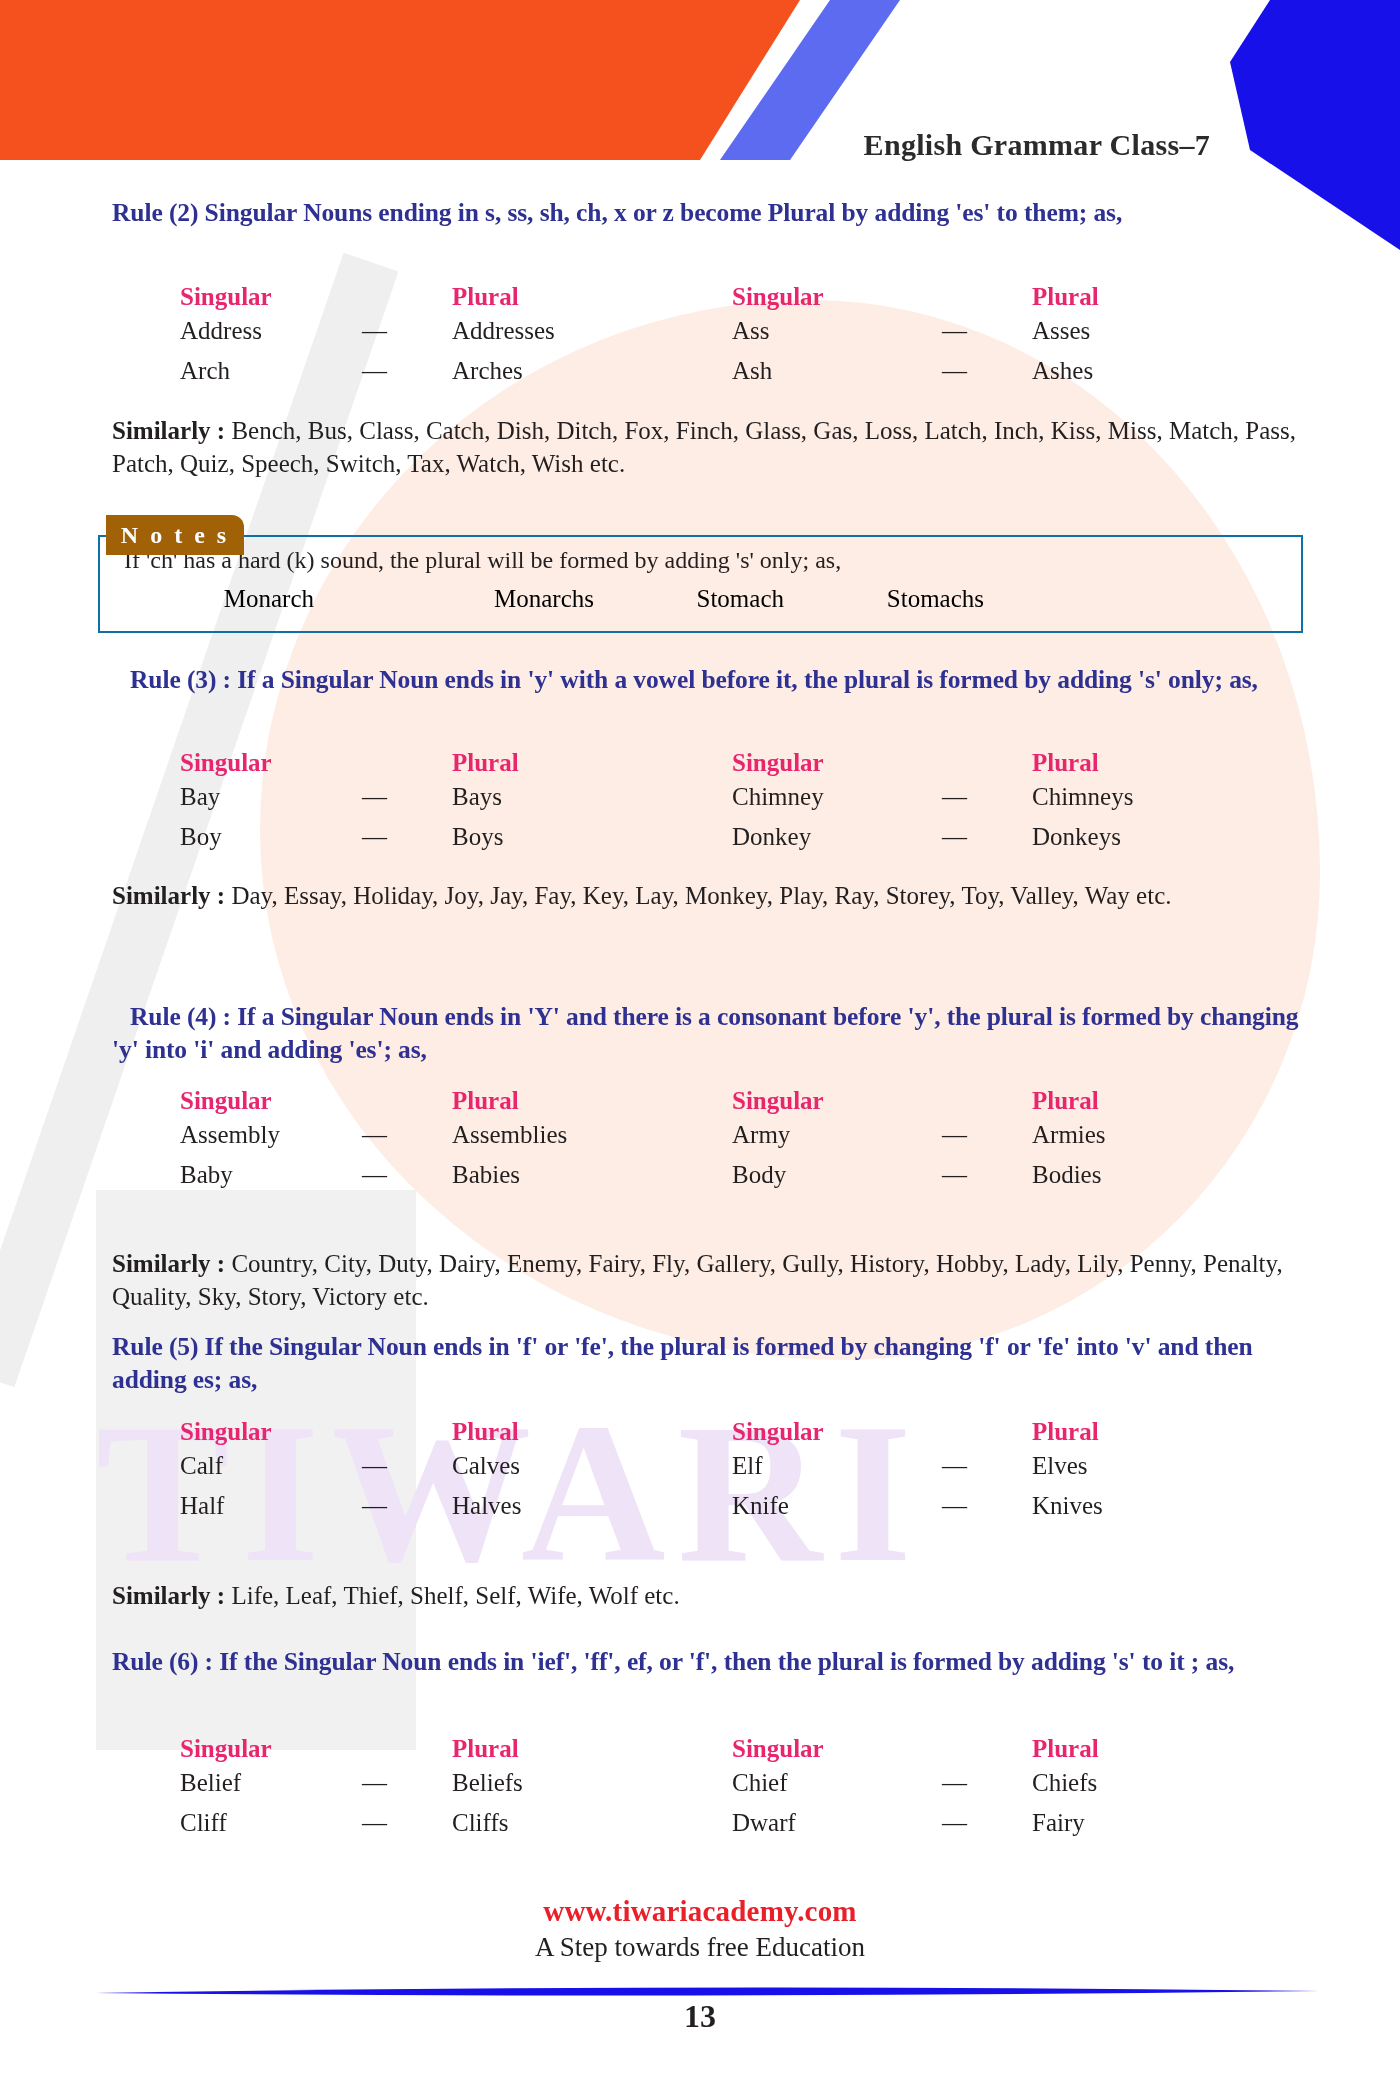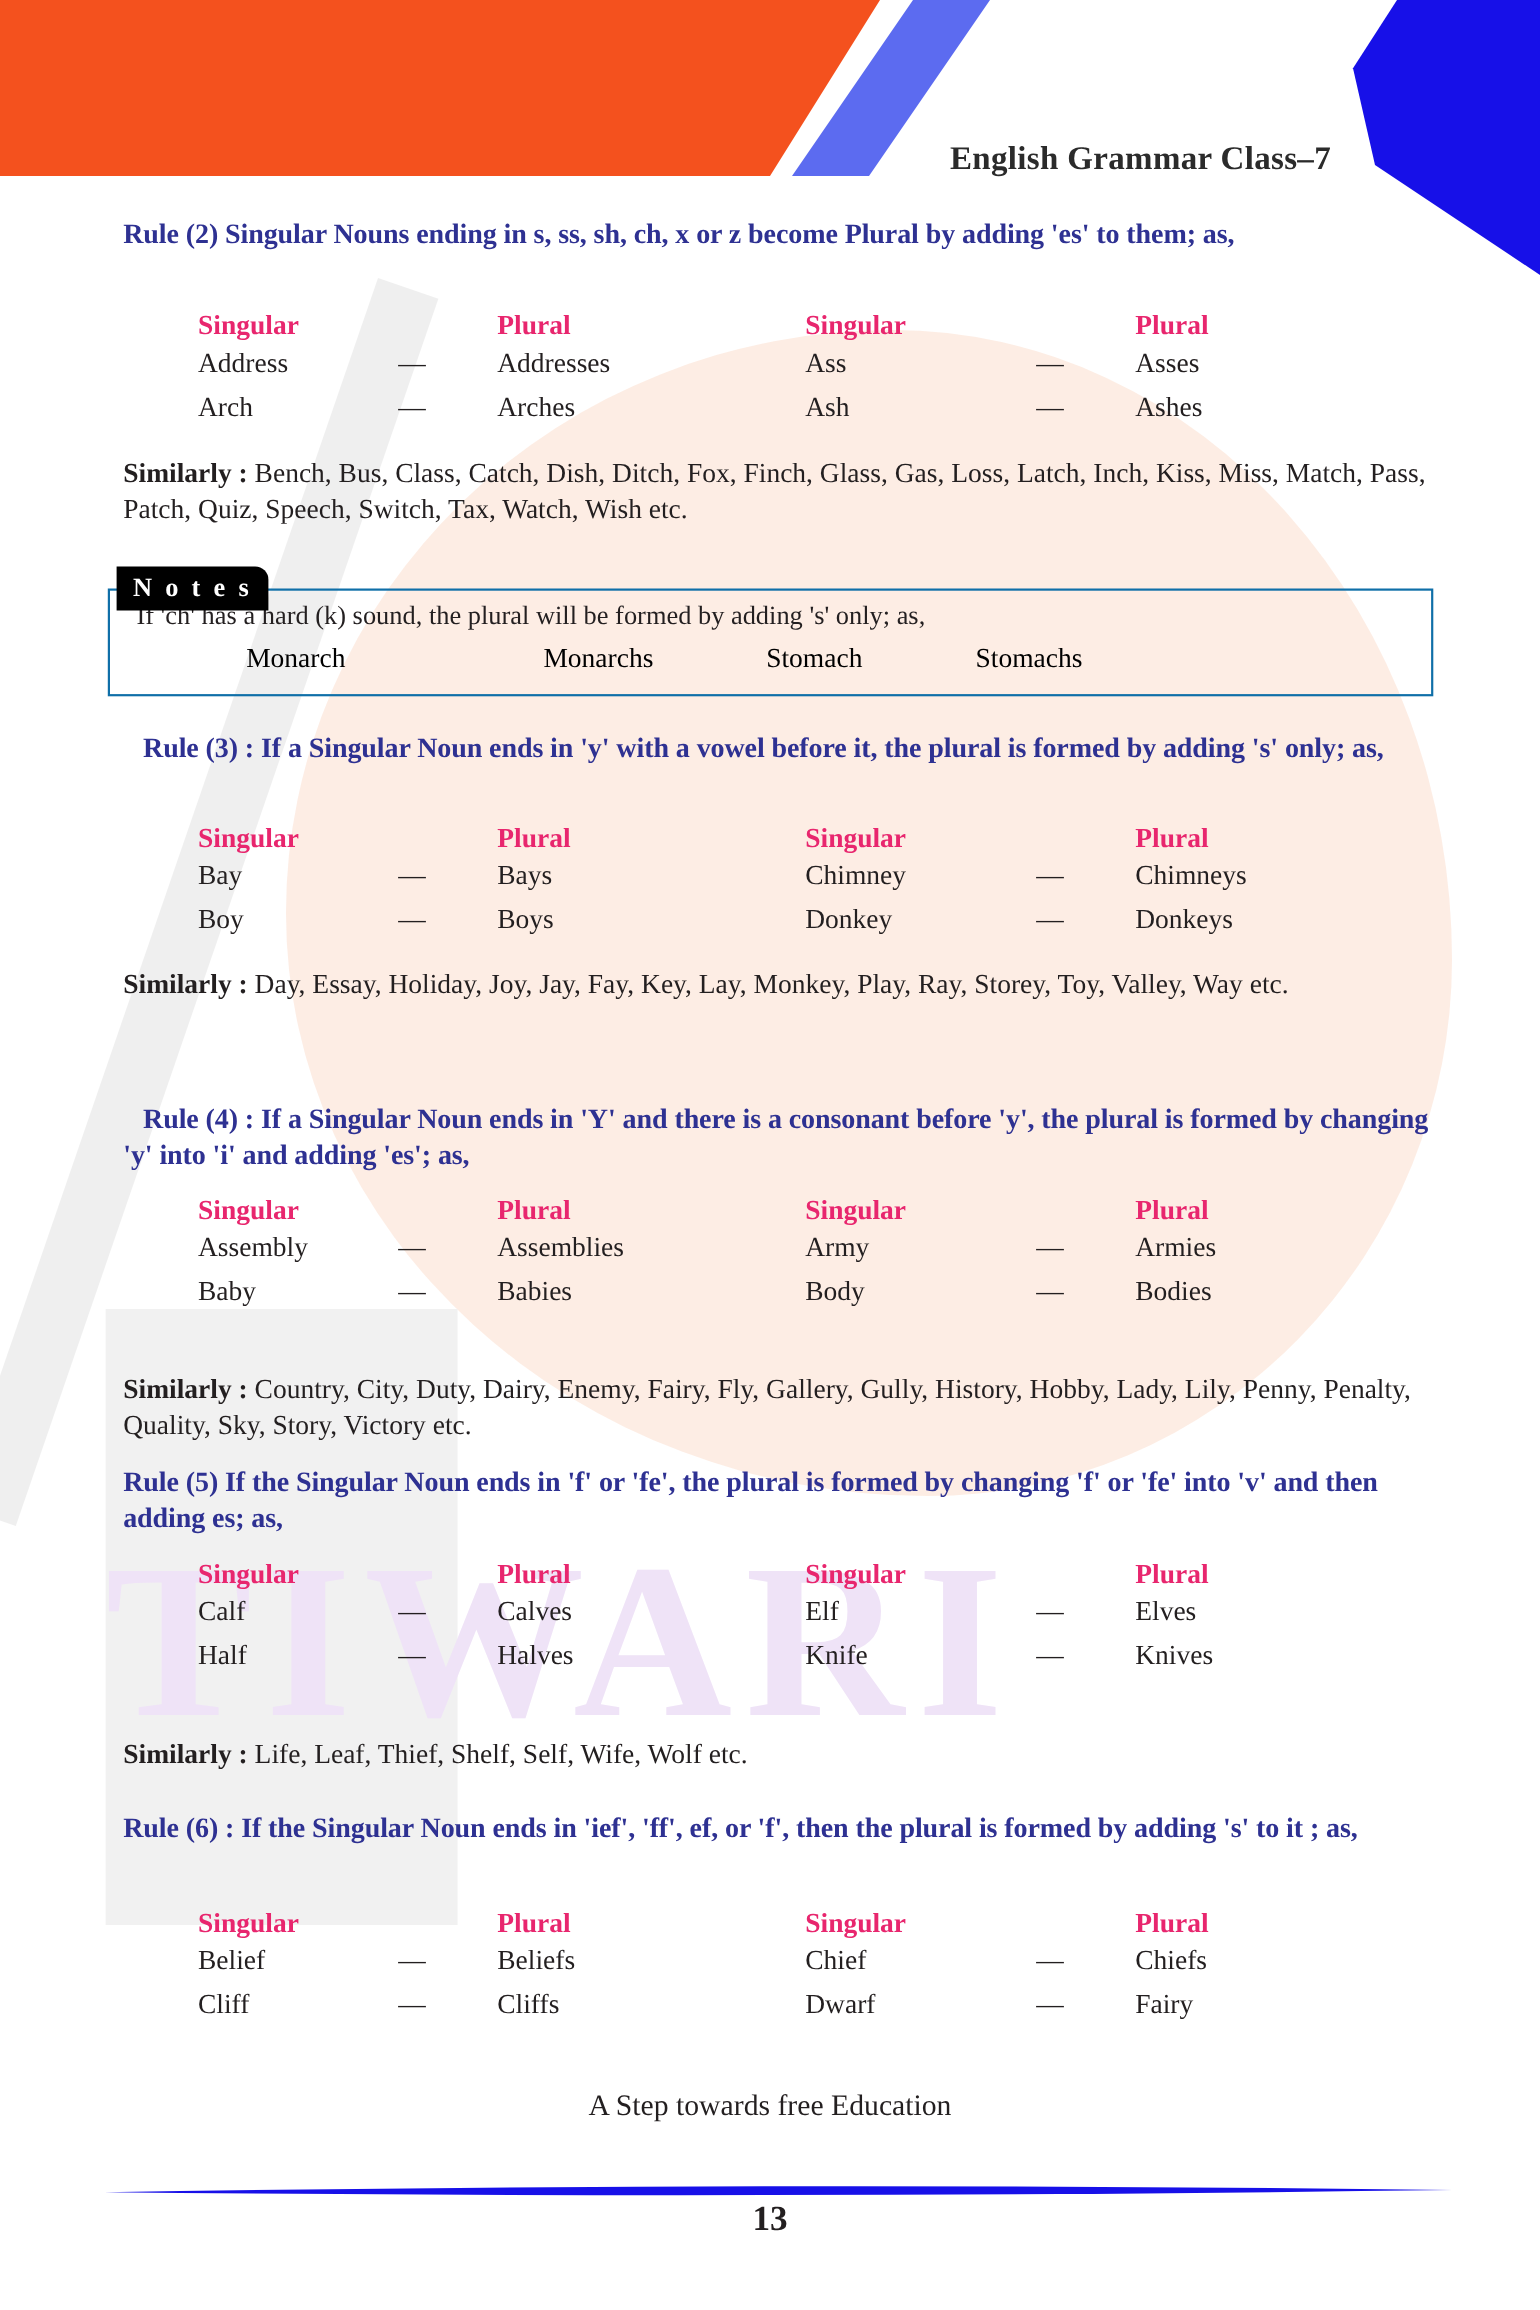--- a/index.html
+++ b/index.html
@@ -161,21 +161,21 @@
     left: 98px;
     width: 1205px;
     z-index: 2;
   }
   .notes-tab {
     position: absolute;
     left: 8px;
     top: 0;
     width: 138px;
     height: 40px;
-    background: #000000;
+    background: #a16207;
     border-radius: 0 12px 0 0;
     color: #ffffff;
     font-weight: 700;
     font-size: 24px;
     letter-spacing: 3px;
     text-align: center;
     line-height: 40px;
     box-sizing: border-box;
     z-index: 4;
   }
@@ -445,20 +445,21 @@
         <span class="c-plur1">Cliffs</span>
         <span class="c-sing2">Dwarf</span>
         <span class="c-dash2">—</span>
         <span class="c-plur2">Fairy</span>
       </div>
     </div>
 
   </div>
 
   <div class="footer">
+    <div class="site">www.tiwariacademy.com</div>
     <div class="tag">A Step towards free Education</div>
   </div>
 
   <div class="footer-rule">
     <svg width="1400" height="14" viewBox="0 0 1400 14" xmlns="http://www.w3.org/2000/svg" aria-hidden="true">
       <path d="M 95 8 Q 700 -2 1320 6 Q 700 14 95 8 Z" fill="#1710e8"></path>
     </svg>
   </div>
 
   <div class="page-no">13</div>

